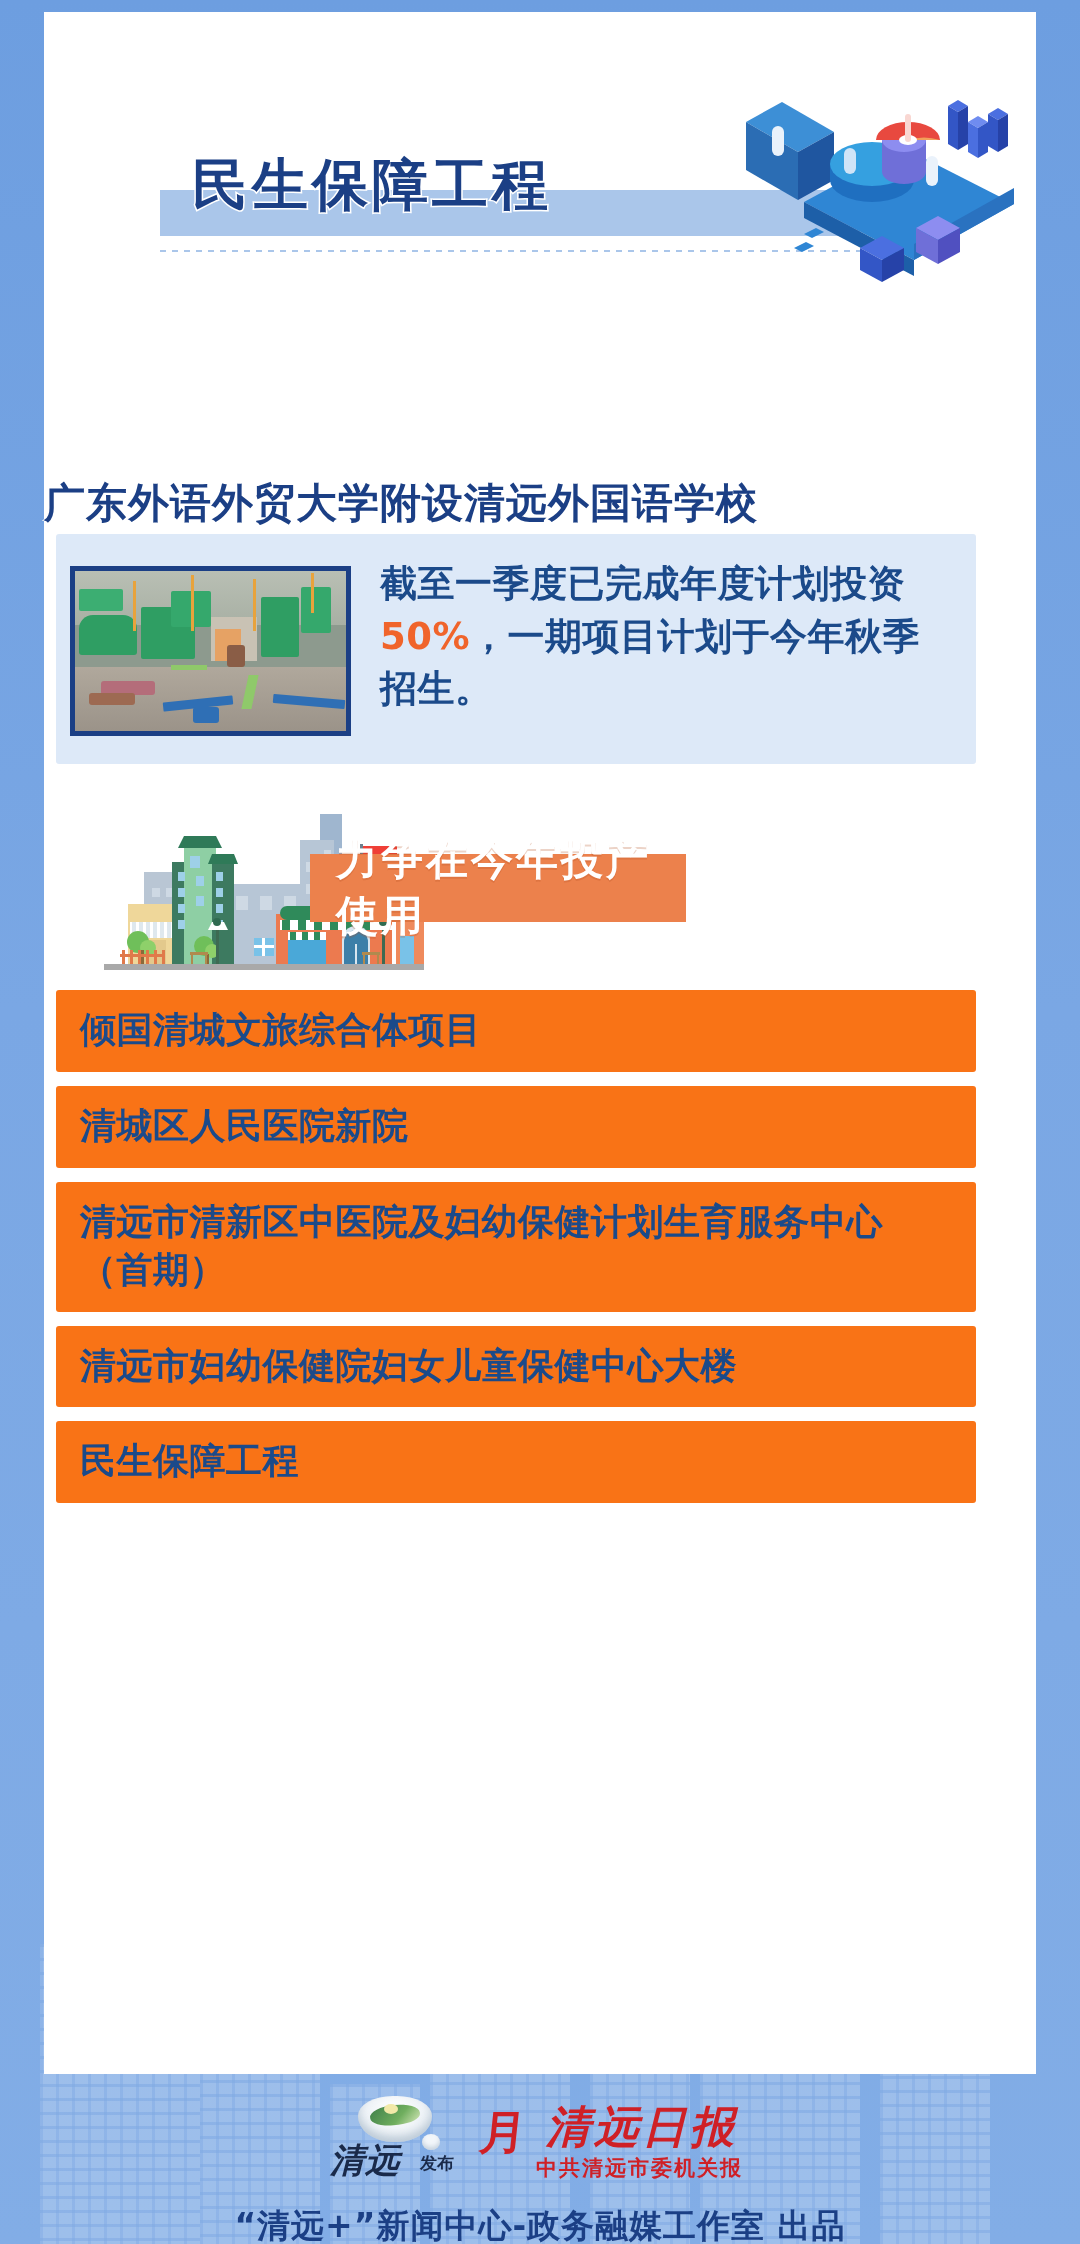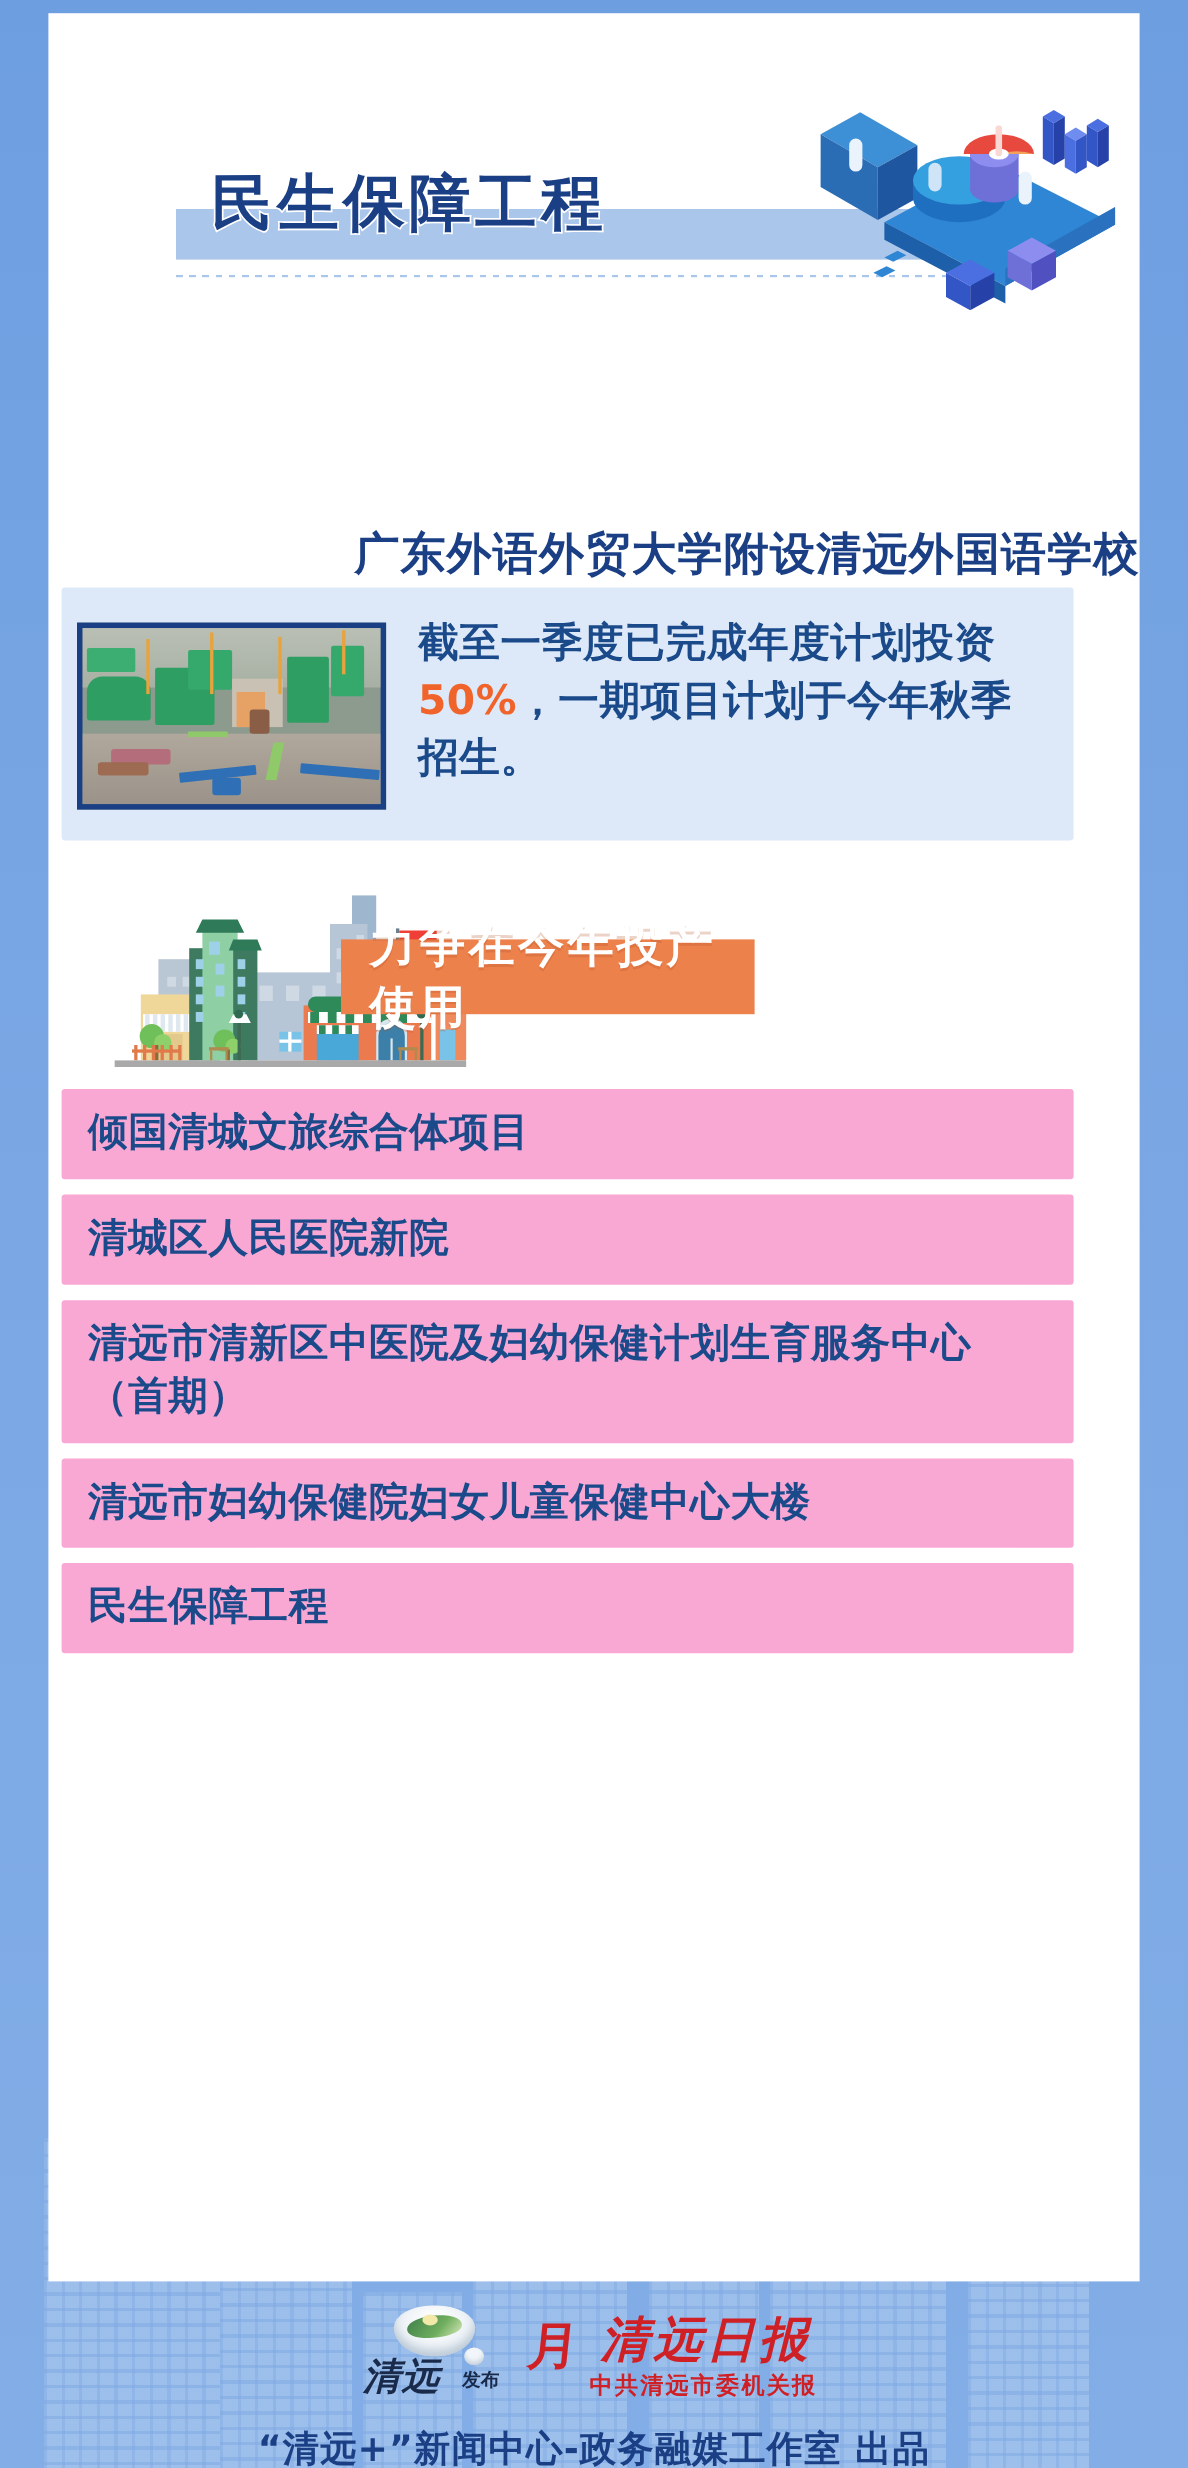--- a/index.html
+++ b/index.html
@@ -42,21 +42,21 @@
     paint-order:stroke fill;
     white-space:nowrap;
     font-family:"DejaVu Sans",sans-serif;
   }
 
   
   .iso{position:absolute;right:22px;top:40px;width:360px;height:230px;}
 
   
   .school-title{
-    position:absolute;left:0;right:0;top:464px;text-align:right;
+    position:absolute;left:0;right:0;top:464px;text-align:left;
     font-size:41px;font-weight:bold;color:#1b3f85;letter-spacing:1px;
     -webkit-text-stroke:1.2px #ffffff;paint-order:stroke fill;
     font-family:"DejaVu Sans",sans-serif;
   }
 
   
   .info-panel{
     position:absolute;left:12px;top:522px;width:920px;height:230px;
     background:#dde9f8;border-radius:3px;
   }
@@ -93,21 +93,21 @@
   }
   .banner .btxt{
     margin-left:26px;font-size:42px;font-weight:bold;color:#ffffff;
     letter-spacing:3px;font-family:"DejaVu Sans",sans-serif;
     text-shadow:0 2px 0 rgba(180,80,30,.25);
   }
 
   
   .list{position:absolute;left:12px;top:978px;width:920px;}
   .list-item{
-    background:#f9a8d4;border-radius:3px;margin-bottom:14px;
+    background:#f97316;border-radius:3px;margin-bottom:14px;
     padding:16px 24px 18px 24px;
     font-size:36px;line-height:1.33;font-weight:bold;color:#1b4a8a;
     letter-spacing:.5px;font-family:"DejaVu Sans",sans-serif;
   }
 
   
   .footer{position:absolute;left:0;right:0;top:2090px;text-align:center;}
   .logos{display:flex;justify-content:center;align-items:flex-end;gap:16px;height:96px;}
 
   .logo-qy{position:relative;width:140px;height:92px;}

